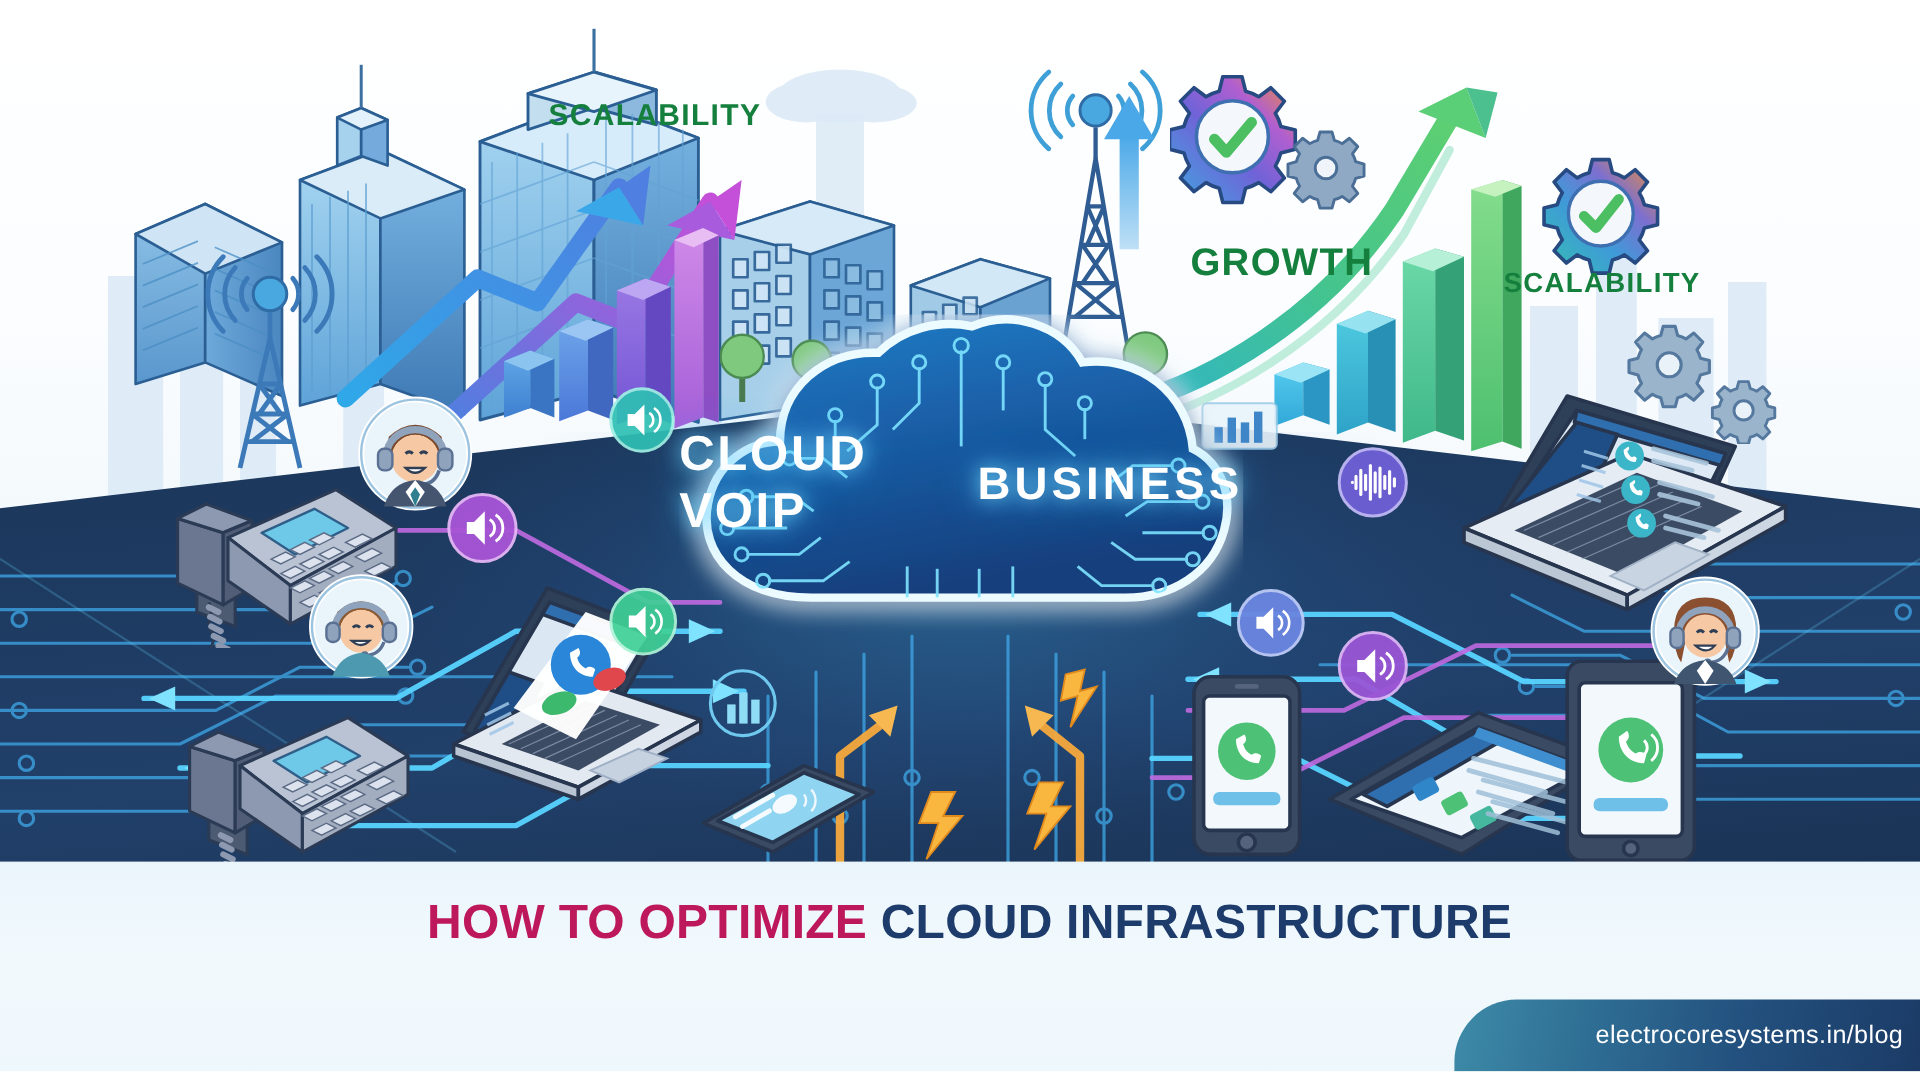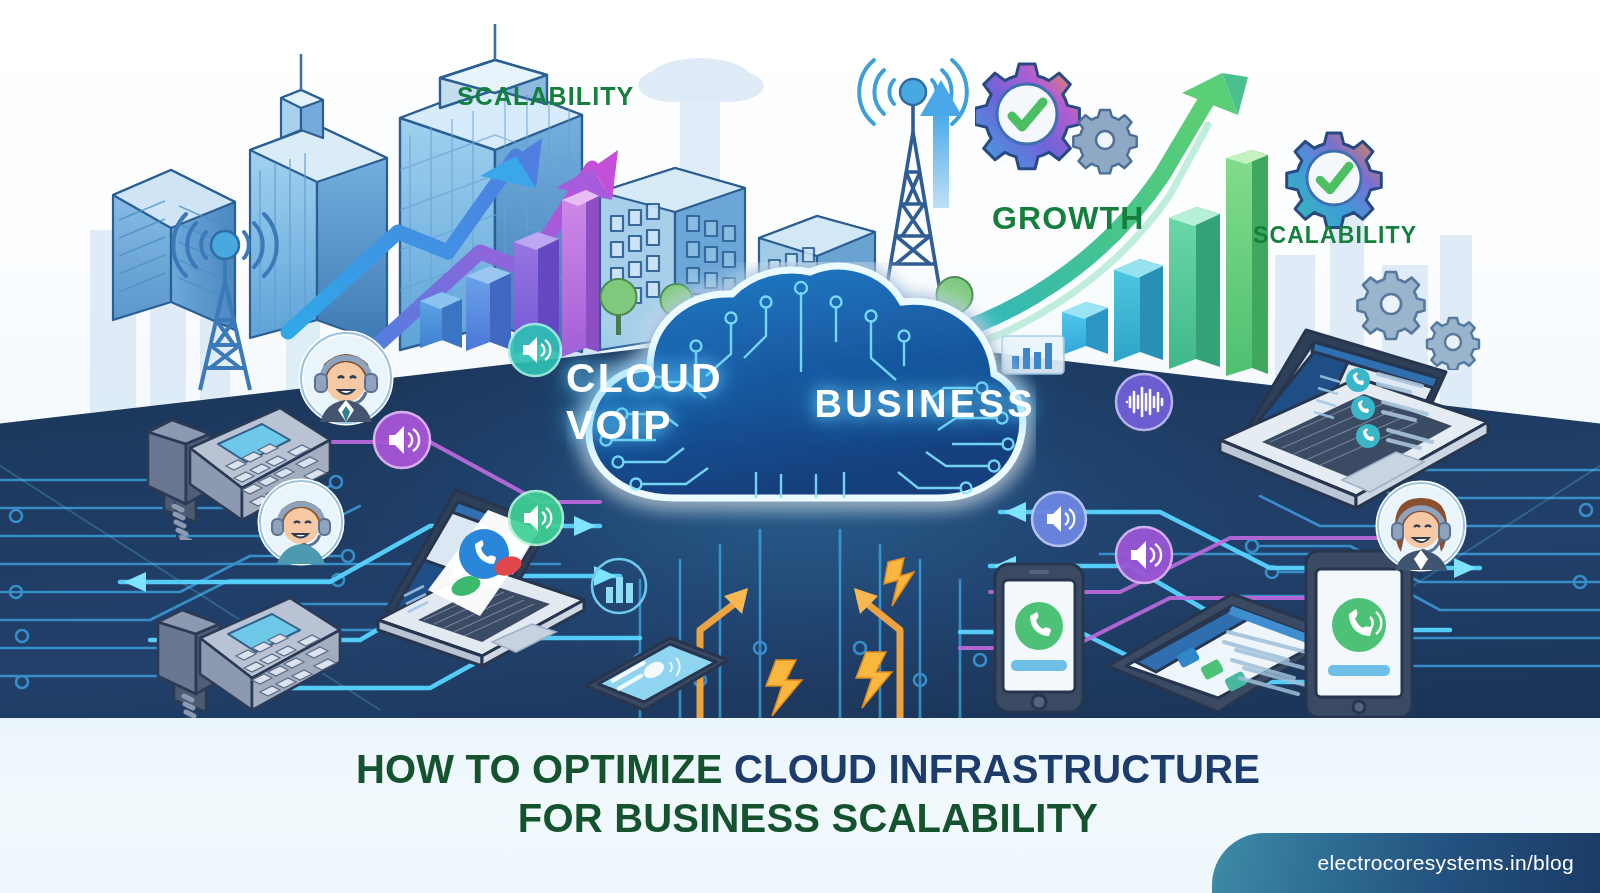--- a/index.html
+++ b/index.html
@@ -26,28 +26,28 @@
   .circuits { position:absolute; left:0; top:330px; width:1600px; height:390px;
     clip-path: polygon(0% 24%, 50% 0%, 100% 24%, 100% 100%, 0% 100%); }
 
   
   .footer-band { position:absolute; left:0; top:718px; width:1600px; height:175px;
     background:linear-gradient(180deg,#eaf5fb 0%,#f1f9fd 45%,#eef7fb 100%); }
 
   .title-wrap { position:absolute; left:0; top:745px; width:1600px; text-align:center; }
   .title-line { font-weight:bold; color:#17325c; letter-spacing:.2px;
     font-size:40px; line-height:49px; white-space:nowrap; }
-  .t-strong { color:#14532d;margin-left:16px; }
+  .t-strong { color:#be185d;margin-left:16px; }
   .t-norm { color:#1d3c6b; }
 
   .url-badge { position:absolute; right:0; top:833px; height:60px; width:388px;
     background:linear-gradient(100deg,#3e8ba8 0%,#2f6f95 28%,#23507e 62%,#1b3b66 100%);
     border-top-left-radius:52px;
     display:flex; align-items:center; justify-content:flex-end;
-    padding-right:26px; }
+    padding-right:14px; }
   .url-badge span { color:#ffffff; font-size:21px; letter-spacing:.3px; }
 
   
   .kw { position:absolute; font-weight:bold; color:#15803d; letter-spacing:1.1px;
     white-space:nowrap;text-align:right; }
   #kw-scal { left:457px; top:82px; font-size:25px; }
   #kw-grow { left:992px; top:200px; font-size:32px; }
   #kw-opti { left:1253px; top:222px; font-size:23px; }
 
   
@@ -1044,20 +1044,19 @@
   <div class="kw" id="kw-scal">SCALABILITY</div>
   <div class="kw" id="kw-grow">GROWTH</div>
   <div class="kw" id="kw-opti">SCALABILITY</div>
 
   <div class="footer-band"></div>
 
   <div class="title-wrap">
     <div class="title-line">
       <span class="t-strong">HOW TO OPTIMIZE</span><span class="t-norm"> CLOUD INFRASTRUCTURE</span>
     </div>
-    <div class="title-line t-strong">FOR BUSINESS SCALABILITY</div>
   </div>
 
   <div class="url-badge">
     <span>electrocoresystems.in/blog</span>
   </div>
 
 </div>
 
 </body></html>

